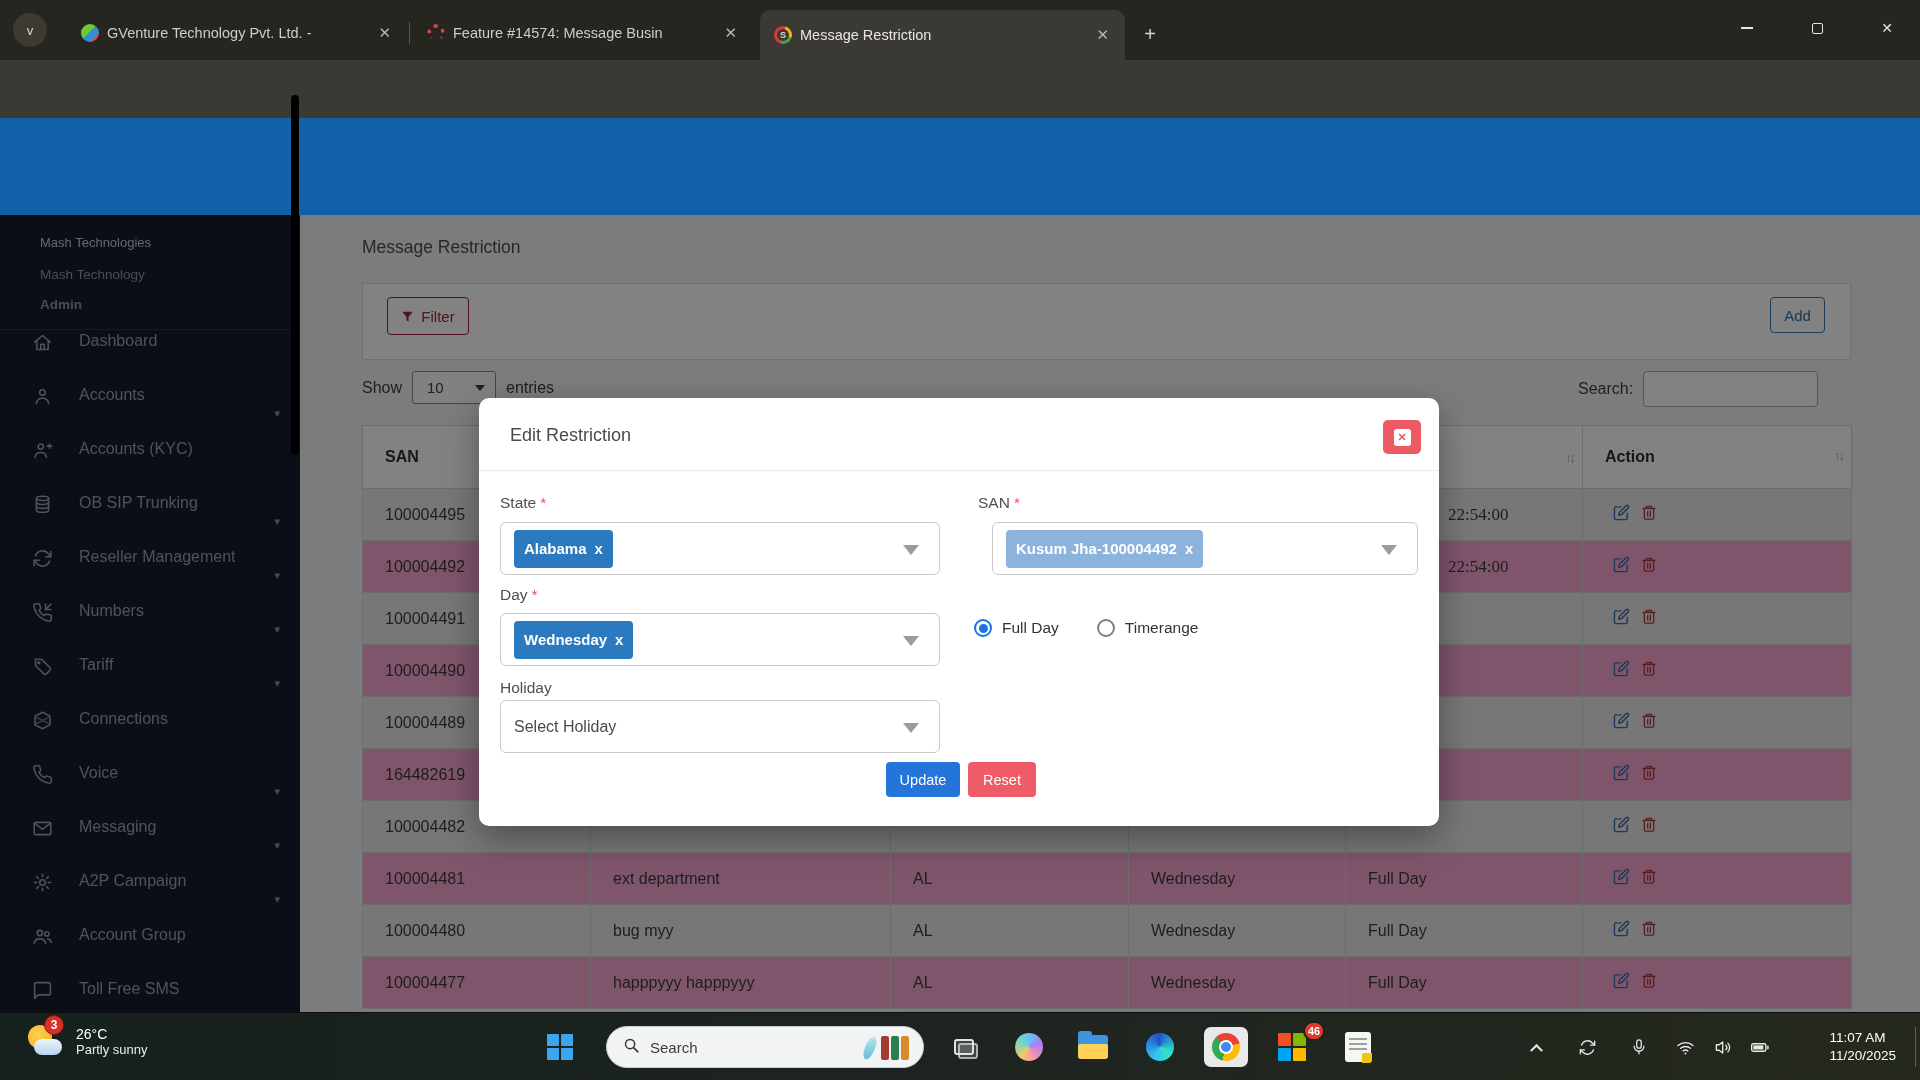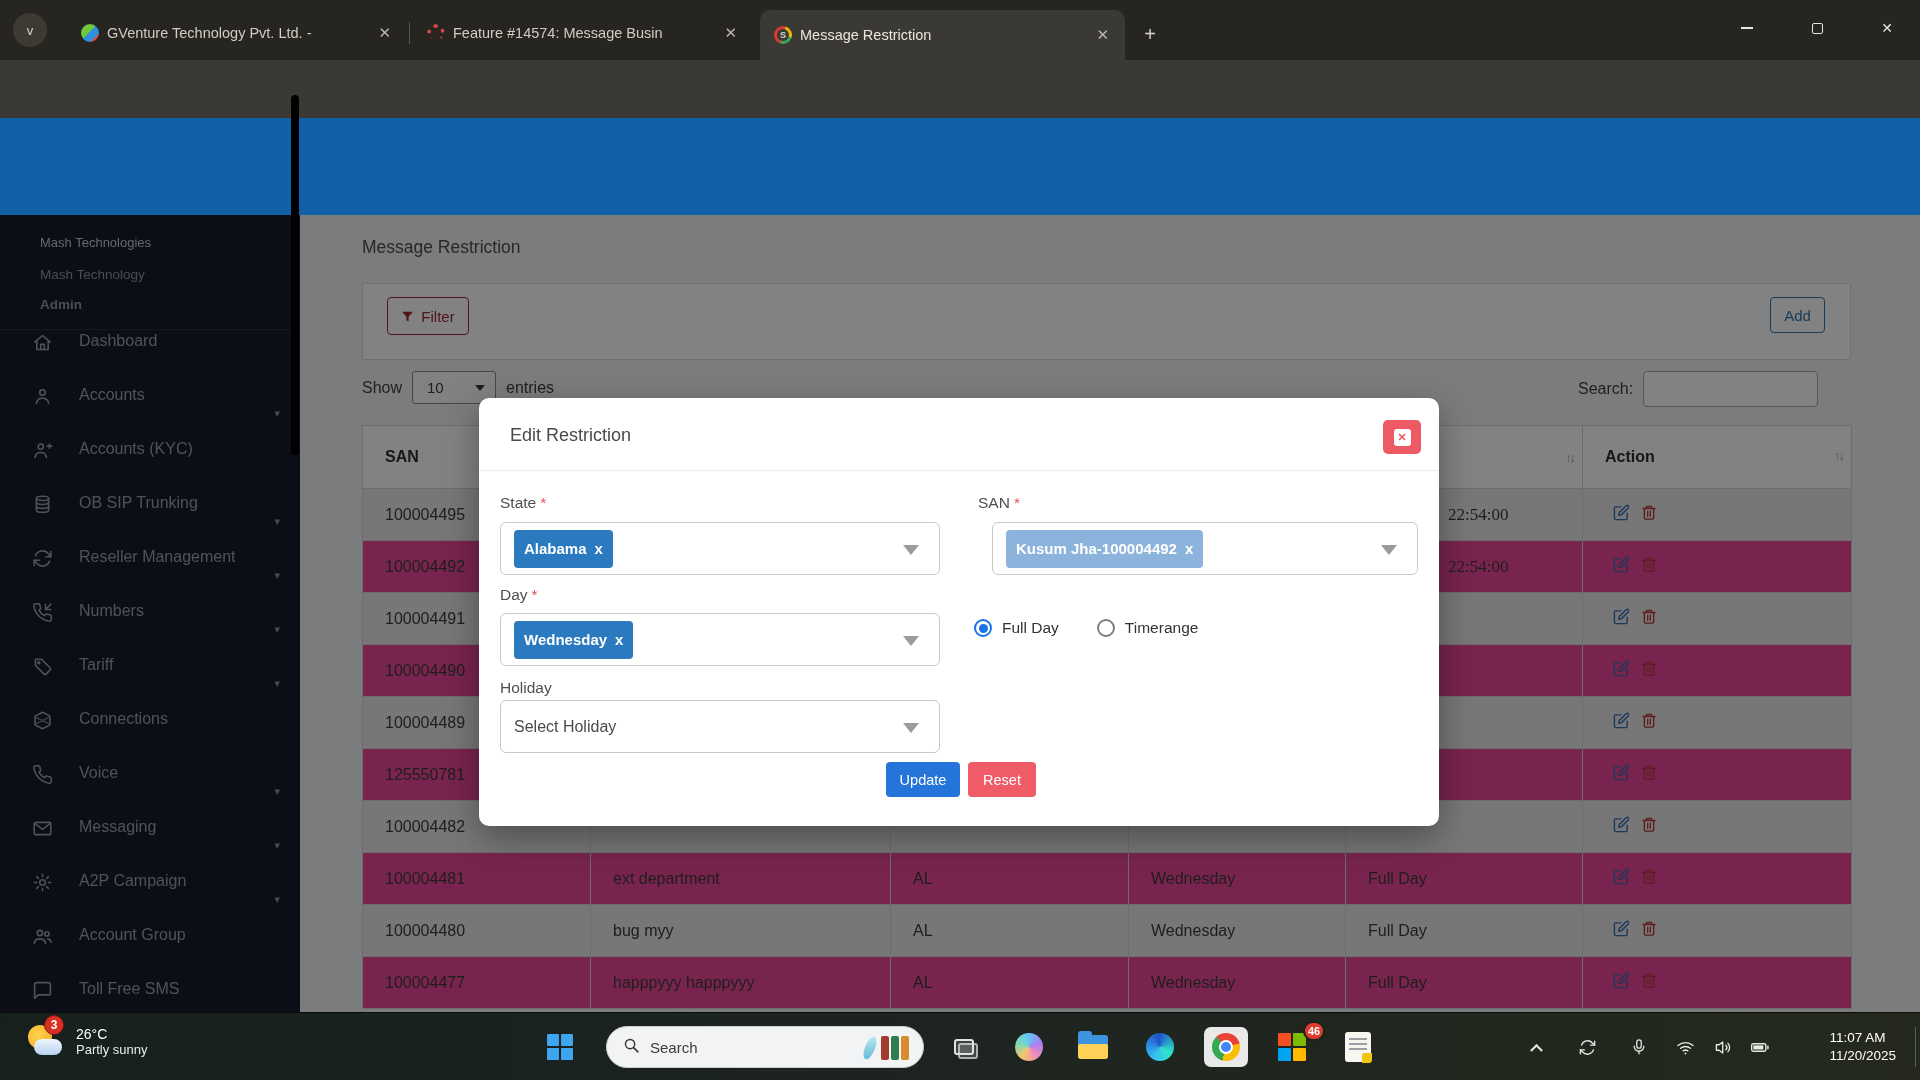--- a/index.html
+++ b/index.html
@@ -68,21 +68,21 @@
   .pp-select{width:84px;height:33px;border:1px solid #8a8a8a;border-radius:3px;background:#fdfdfd;display:flex;align-items:center;padding-left:14px;font-size:15px;position:relative}
   .pp-select .tri{position:absolute;right:10px;top:13px;width:0;height:0;border-left:5px solid transparent;border-right:5px solid transparent;border-top:6px solid #3c3c3c}
   .search-row{position:absolute;left:1578px;top:371px;display:flex;align-items:center;gap:10px;font-size:16px;color:#3f3f3f}
   .search-input{width:175px;height:36px;border:1px solid #a9a9a9;border-radius:4px;background:#fff;font-size:15px;padding:0 8px}
 
   table.grid{position:absolute;left:362px;top:425px;width:1489px;border-collapse:collapse;table-layout:fixed;background:#fff;font-size:16px;color:#3c3c3c}
   .grid th,.grid td{border:1px solid #d6d6d6;height:52px;padding:0 0 0 22px;text-align:left;white-space:nowrap;overflow:hidden}
   .grid thead th{height:63px;font-weight:bold;color:#2f2f2f;background:#fff;font-size:16px}
   .grid .sort{float:right;margin-right:8px;color:#9aa0a6;font-size:13px;letter-spacing:-2px;font-weight:normal}
   tr.odd td{background:#e9e9e9}
-  tr.even td{background:#ec4899}
+  tr.even td{background:#f9a8d4}
   td.serif{font-family:"Liberation Serif",serif;font-size:17px}
   td.t-off{padding-left:102px}
   td.action-cell{padding-left:30px}
   .act{display:inline-flex;gap:11px;align-items:center}
   .ico-edit{stroke:#3e6cb0;fill:none;stroke-width:2;stroke-linecap:round;stroke-linejoin:round}
   .ico-trash{stroke:#b23a3a;fill:none;stroke-width:2;stroke-linecap:round;stroke-linejoin:round}
 
   
   .backdrop{position:absolute;left:0;top:215px;width:1920px;height:797px;background:rgba(0,0,0,0.49);z-index:40}
   .modal{position:absolute;left:479px;top:398px;width:960px;height:428px;background:#fff;border-radius:10px;box-shadow:0 12px 34px rgba(0,0,0,.35);z-index:50}
@@ -515,21 +515,21 @@
               <svg class="ico-trash" width="16" height="17" viewBox="0 0 24 24">
                 <path d="M3 6h18"></path>
                 <path d="M8 6V4a1 1 0 0 1 1-1h6a1 1 0 0 1 1 1v2"></path>
                 <path d="M19 6v14a2 2 0 0 1-2 2H7a2 2 0 0 1-2-2V6"></path>
                 <line x1="10" y1="10.5" x2="10" y2="17.5"></line>
                 <line x1="14" y1="10.5" x2="14" y2="17.5"></line>
               </svg>
             </span></td>
         </tr>
         <tr class="even">
-          <td>125550781</td>
+          <td>164482619</td>
           <td></td>
           <td></td>
           <td></td>
           <td></td>
           <td class="action-cell"><span class="act">
               <svg class="ico-edit" width="17" height="17" viewBox="0 0 24 24">
                 <path d="M11 4H4a2 2 0 0 0-2 2v14a2 2 0 0 0 2 2h14a2 2 0 0 0 2-2v-7"></path>
                 <path d="M18.4 2.6a2.1 2.1 0 0 1 3 3L12 15l-4 1 1-4z"></path>
               </svg>
               <svg class="ico-trash" width="16" height="17" viewBox="0 0 24 24">

